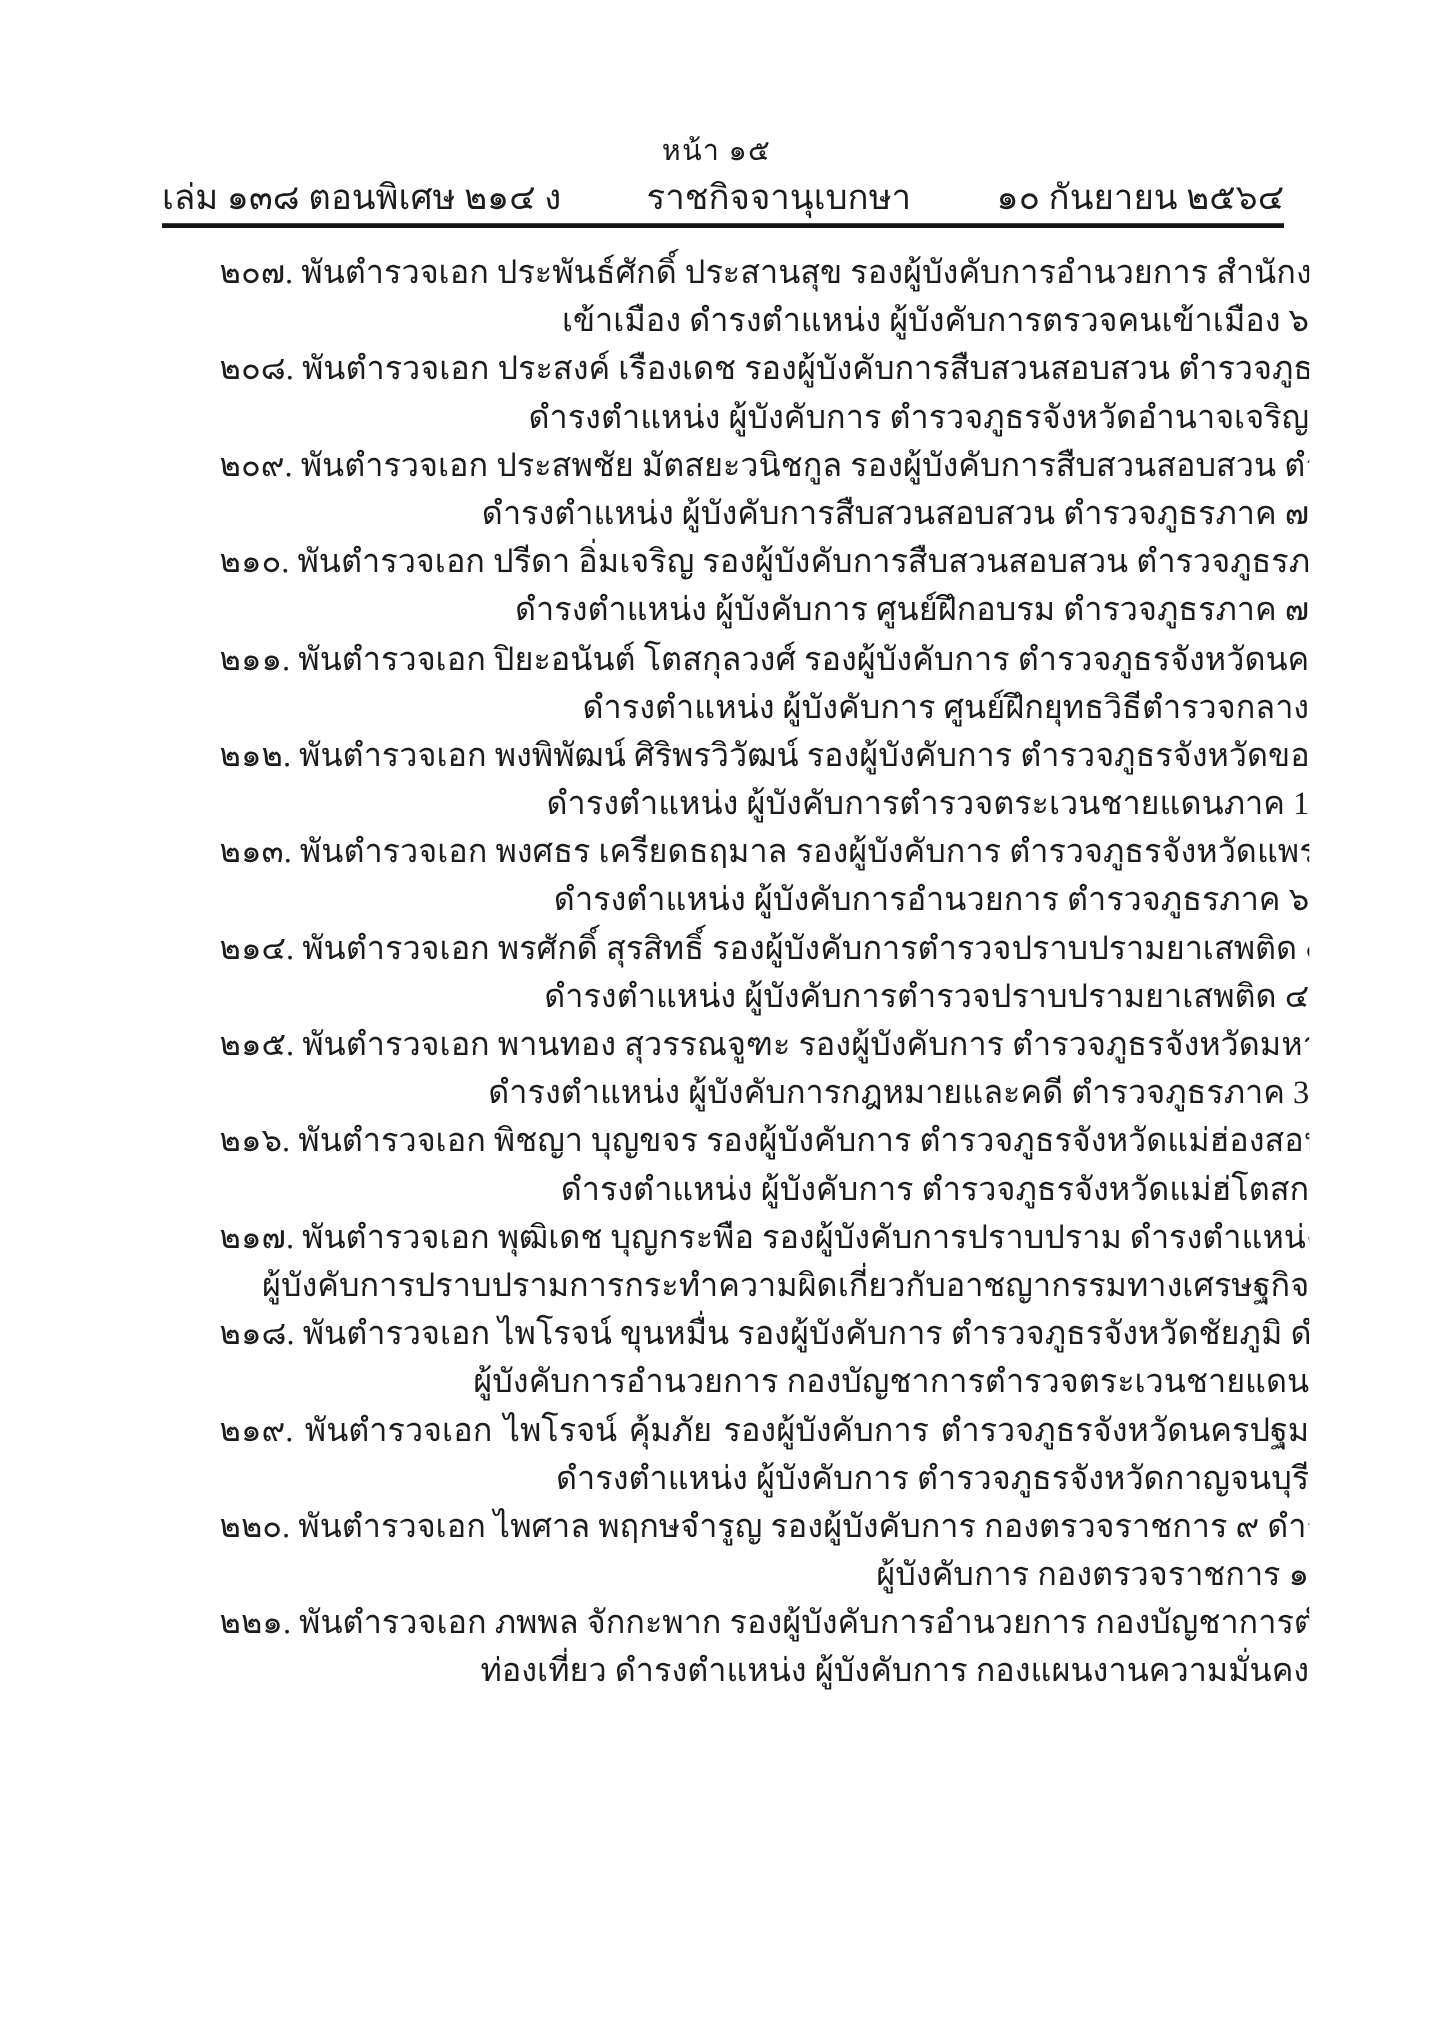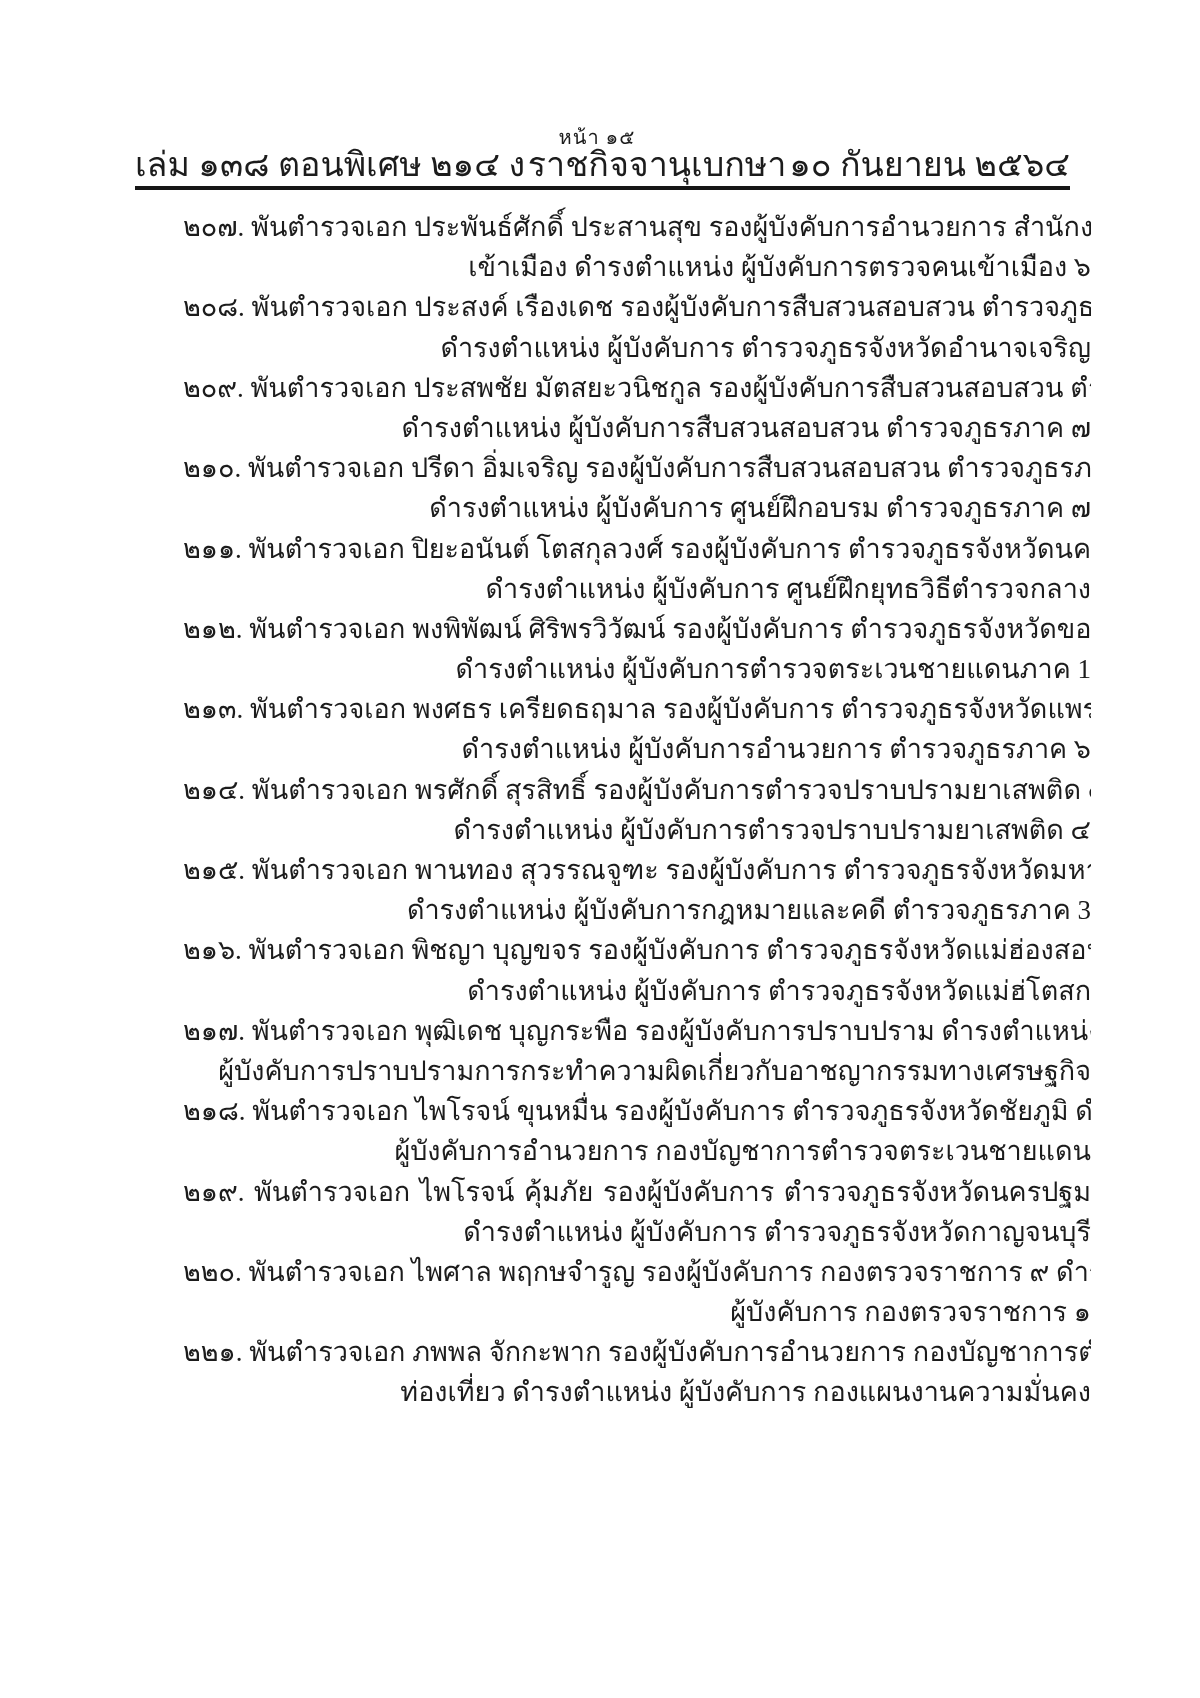--- a/index.html
+++ b/index.html
@@ -7,37 +7,37 @@
     position: relative;
     width: 1200px;
     height: 1698px;
     background: #ffffff;
     color: #1c1c1c;
     font-family: "Liberation Serif", "DejaVu Serif", serif;
     overflow: hidden;
   }
   .page-num {
     position: absolute;
-    top: 117px;
+    top: 106px;
     left: 103px;
     width: 988px;
     text-align: center;
-    font-size: 20px;
+    font-size: 24px;
     line-height: 40px;
     letter-spacing: 1px;
   }
   .header-row {
     position: absolute;
     top: 146px;
     left: 135px;
     width: 935px;
     display: flex;
     justify-content: space-between;
     align-items: flex-start;
-    font-size: 34px;
+    font-size: 29px;
     line-height: 38px;
   }
   .header-rule {
     position: absolute;
     top: 186px;
     left: 135px;
     width: 935px;
     height: 4px;
     background: #161616;
   }

